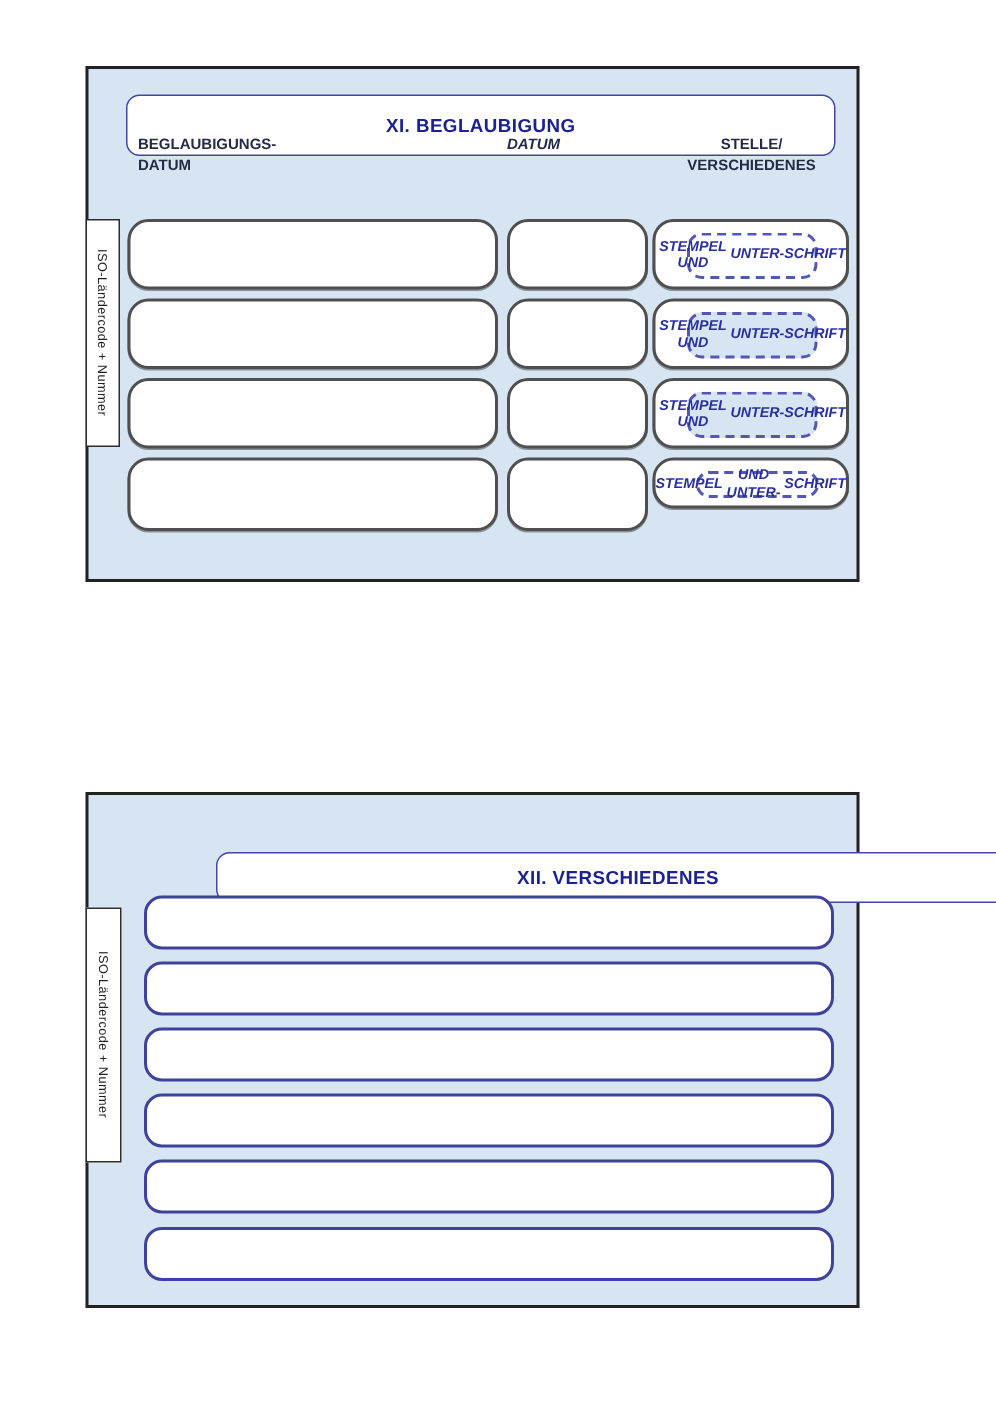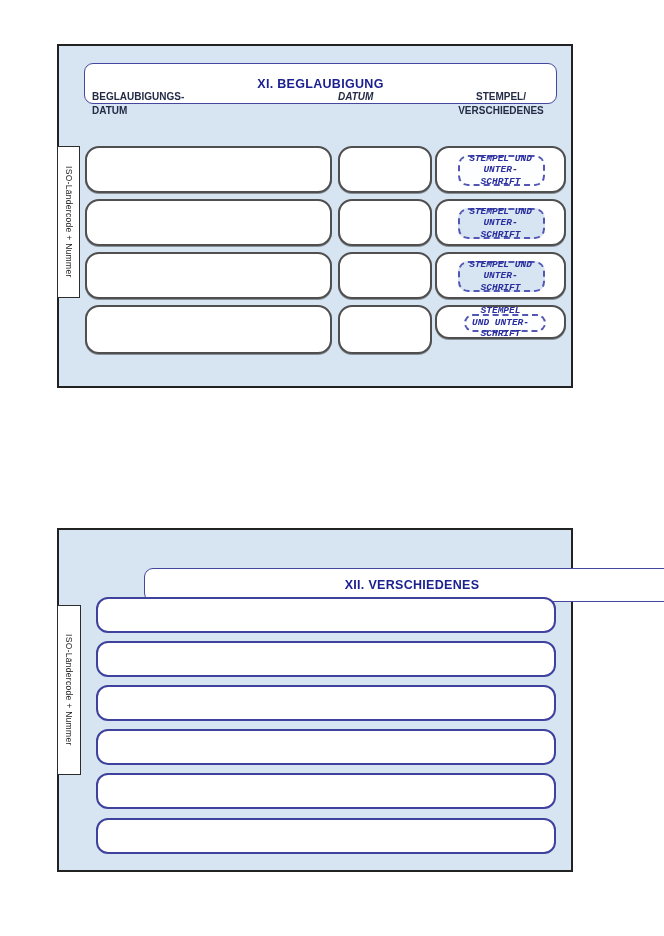--- a/index.html
+++ b/index.html
@@ -70,28 +70,27 @@
 
   .stamp-dash {
     position: absolute; left: 21px; right: 19px; top: 7px; bottom: 5px;
     border: 2px dashed #5356b3;
     border-radius: 10px;
     background: #fdfeff;
   }
   .stamp-dash.tint { background: #d7e5f3; }
   .stamp-text {
     position: absolute; inset: 0;
-    display: flex; flex-direction: column;
+    display: flex; 
     align-items: center; justify-content: center;
     padding-top: 1px;
     font-style: italic; font-weight: bold;
     font-size: 9.5px; line-height: 11.5px;
     color: #2b2f9e;
     text-align: center;
-    font-family: Liberation Mono, monospace;
   }
 
   .misc-row {
     position: absolute; left: 37px; width: 460px; height: 36px;
     background: #ffffff;
     border: 2px solid #3f429c;
     border-radius: 12px;
   }
 </style>
 </head>
@@ -102,21 +101,21 @@
   <div class="title-box">
     <span>XI. BEGLAUBIGUNG</span>
   </div>
 
   <div class="hdr hdr-authority">
     <div>BEGLAUBIGUNGS-</div>
     <div>DATUM</div>
   </div>
   <div class="hdr hdr-date">DATUM</div>
   <div class="hdr hdr-stamp">
-    <div>STEMPEL/</div>
+    <div>STELLE/</div>
     <div>VERSCHIEDENES</div>
   </div>
 
   <div class="side-tab">
     <span>ISO-Ländercode + Nummer</span>
   </div>
 
   <div class="cert-row" style="top:100px">
     <div class="field field-authority"></div>
     <div class="field field-date"></div>

